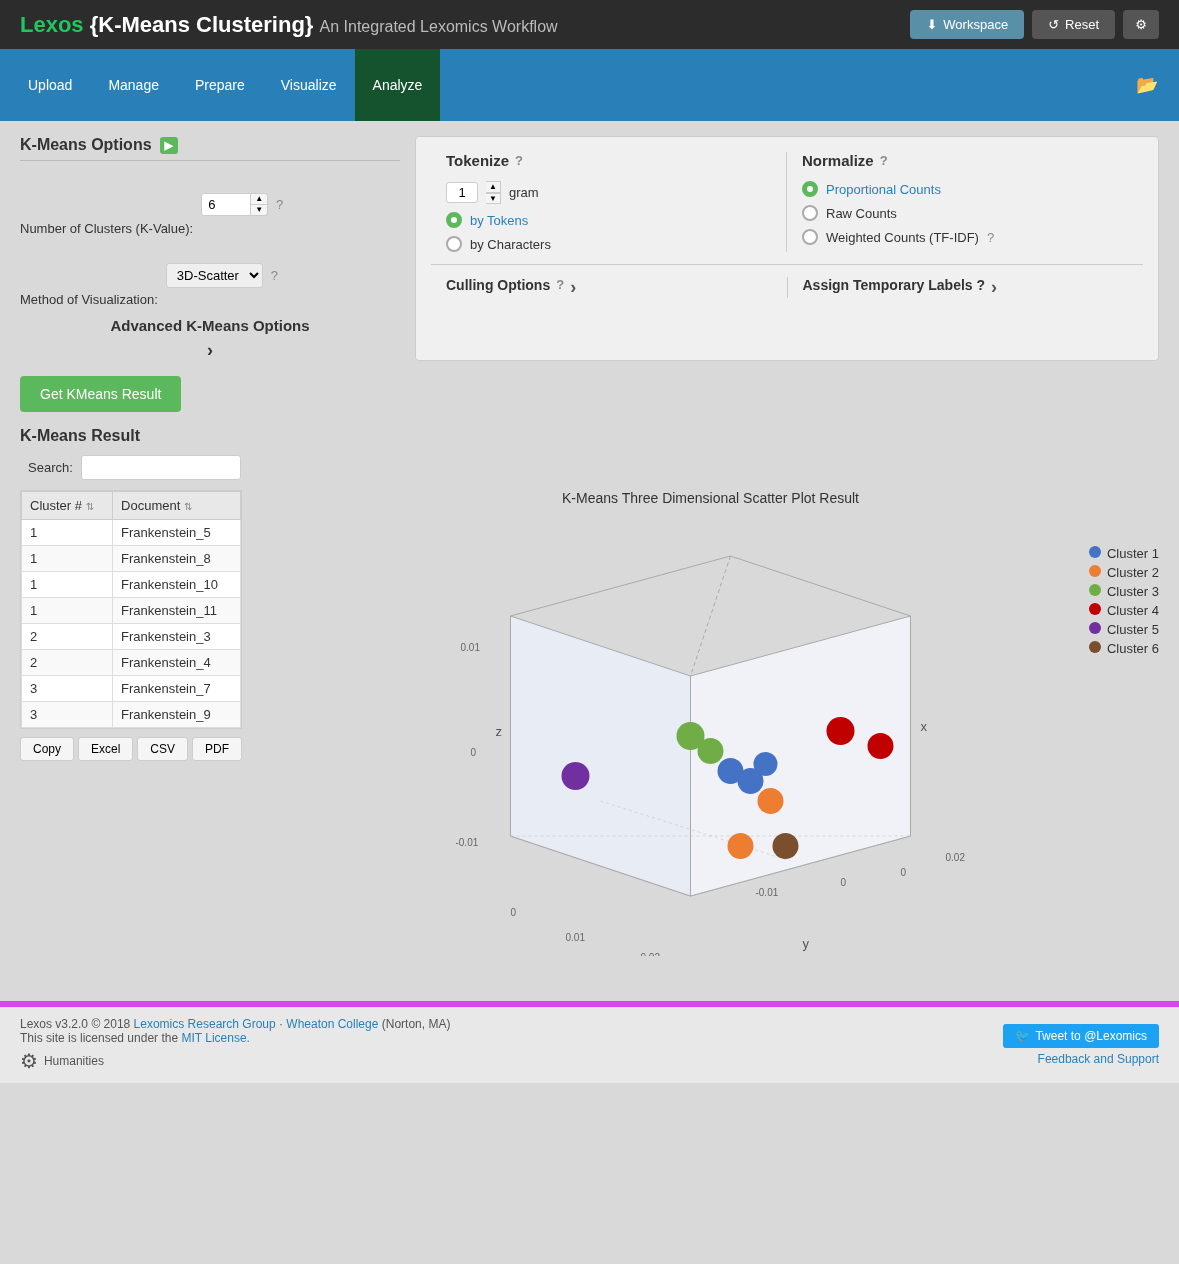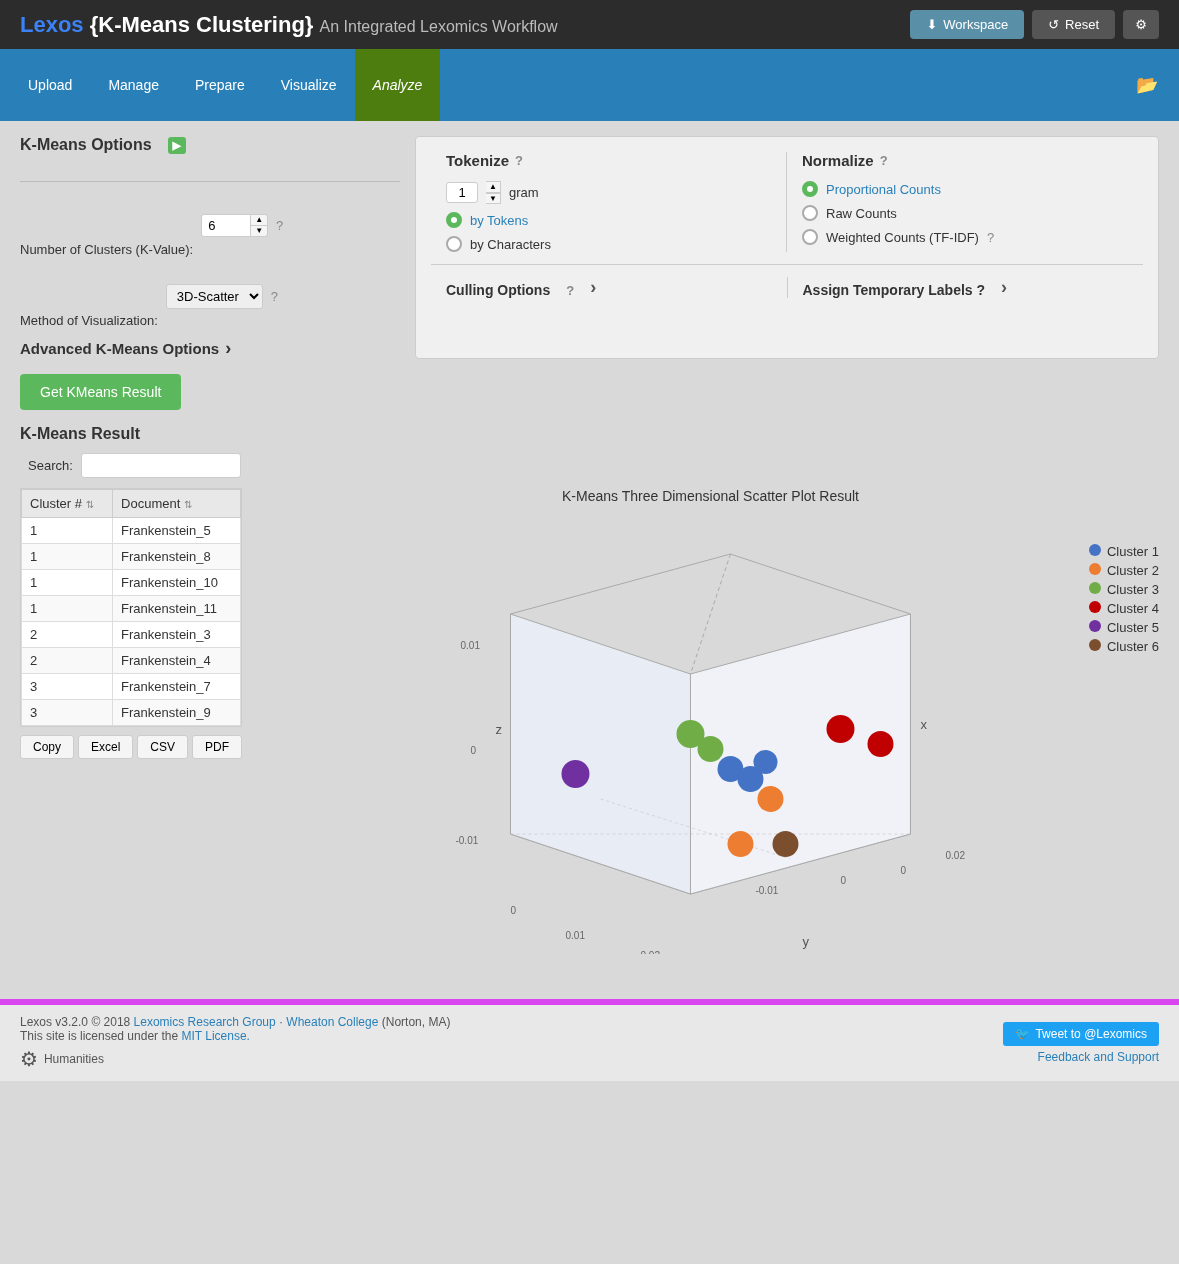--- a/index.html
+++ b/index.html
@@ -1,55 +1,55 @@
 <!DOCTYPE html>
 <html><head>
   <meta charset="utf-8">
   <style>
     * { box-sizing: border-box; margin: 0; padding: 0; }
     body { font-family: Arial, sans-serif; font-size: 13px; background: #d9d9d9; color: #333; }
 
     
     .header { background: #2c2c2c; color: white; padding: 10px 20px; display: flex; align-items: center; justify-content: space-between; }
     .header-title { font-size: 22px; }
-    .header-title span.brand { font-weight: bold; color: #3b82f6; }
+    .header-title span.brand { font-weight: bold; color: #22c55e; }
     .header-title span.sub { color: #bbb; font-size: 16px; font-weight: normal; }
     .header-buttons { display: flex; gap: 8px; }
     .btn-header { padding: 7px 16px; border-radius: 4px; border: none; cursor: pointer; font-size: 13px; display: flex; align-items: center; gap: 6px; }
     .btn-workspace { background: #5a8fa8; color: white; }
     .btn-reset { background: #555; color: white; }
     .btn-gear { background: #555; color: white; width: 36px; justify-content: center; }
 
     
     nav { background: #2980b9; display: flex; align-items: center; padding: 0 10px; }
     nav a { color: white; text-decoration: none; padding: 28px 18px; font-size: 14px; display: inline-block; }
-    nav a.active { background: #4d7c0f; font-style: italic; }
+    nav a.active { background: #14532d; }
     .nav-folder { margin-left: auto; color: white; padding: 10px; cursor: pointer; font-size: 18px; }
 
     
     .main { padding: 15px 20px; }
 
     
     .top-section { display: flex; gap: 15px; margin-bottom: 15px; }
 
     
     .kmeans-options { flex: 0 0 380px; }
-    .panel-title { font-size: 16px; font-weight: bold; margin-bottom: 27px; display: flex; align-items: center; gap: 16px; }
+    .panel-title { font-size: 16px; font-weight: bold; margin-bottom: 6px; display: flex; align-items: center; gap: 8px; }
     .panel-title .video-icon { background: #5cb85c; color: white; padding: 2px 5px; border-radius: 3px; font-size: 11px; cursor: pointer; }
     .form-row { display: flex; align-items: center; margin-bottom: 8px; gap: 8px; }
     .form-label { font-size: 13px; white-space: nowrap; margin-top: 48px; }
     .num-input-wrap { display: flex; align-items: center; }
     .num-input { width: 50px; padding: 3px 6px; border: 1px solid #ccc; border-radius: 3px 0 0 3px; font-size: 13px; }
     .num-spin { display: flex; flex-direction: column; }
     .num-spin button { border: 1px solid #ccc; border-left: none; background: #f5f5f5; cursor: pointer; font-size: 8px; padding: 1px 4px; line-height: 1; }
     .num-spin button:first-child { border-radius: 0 3px 0 0; }
     .num-spin button:last-child { border-radius: 0 0 3px 0; border-top: none; }
     .help-icon { color: #888; font-size: 13px; cursor: help; }
     .select-input { padding: 3px 6px; border: 1px solid #ccc; border-radius: 3px; font-size: 13px; }
-    .advanced-link { color: #333; font-size: 15px; font-weight: bold; cursor: pointer; display: flex; align-items: center; gap: 6px; margin-top: 10px; }
+    .advanced-link { color: #333; font-size: 15px; font-weight: bold; cursor: pointer; display: flex; align-items: center; gap: 6px; margin-top: 10px; flex-direction: column; }
     .advanced-link .chevron { font-size: 18px; }
 
     
     .token-normalize { flex: 1; background: #f0f0f0; border: 1px solid #ccc; border-radius: 4px; padding: 15px; }
     .tn-grid { display: grid; grid-template-columns: 1fr 1fr; gap: 0; }
     .tn-col { padding: 0 15px; }
     .tn-col:first-child { border-right: 1px solid #ccc; }
     .tn-col-title { font-size: 15px; font-weight: bold; margin-bottom: 12px; display: flex; align-items: center; gap: 6px; }
     .radio-group { display: flex; flex-direction: column; gap: 8px; }
     .radio-row { display: flex; align-items: center; gap: 8px; }
@@ -61,21 +61,21 @@
     .gram-row { display: flex; align-items: center; gap: 8px; margin-bottom: 8px; }
     .gram-num { width: 32px; padding: 2px 4px; border: 1px solid #ccc; border-radius: 3px; text-align: center; font-size: 13px; }
     .gram-spin { display: flex; flex-direction: column; }
     .gram-spin button { border: 1px solid #ccc; border-left: none; background: #f5f5f5; cursor: pointer; font-size: 8px; padding: 0px 3px; line-height: 1.2; }
 
     .divider { border: none; border-top: 1px solid #ccc; margin: 12px 0; }
 
     .bottom-options { display: flex; }
     .bottom-col { flex: 1; padding: 0 15px; }
     .bottom-col:first-child { border-right: 1px solid #ccc; }
-    .section-link { display: flex; align-items: flex-end; gap: 16px; font-size: 14px; font-weight: bold; color: #333; cursor: pointer; }
+    .section-link { display: flex; align-items: flex-start; gap: 6px; font-size: 14px; font-weight: bold; color: #333; cursor: pointer; }
     .section-link .arrow { font-size: 18px; color: #555; }
 
     
     .btn-get-kmeans { background: #5cb85c; color: white; border: none; padding: 10px 20px; border-radius: 4px; font-size: 14px; cursor: pointer; margin-bottom: 15px; }
 
     
     .results-title { font-size: 16px; font-weight: bold; margin-bottom: 10px; }
     .search-row { display: flex; align-items: center; gap: 8px; margin-bottom: 10px; margin-left: 8px; }
     .search-input { padding: 4px 8px; border: 1px solid #ccc; border-radius: 3px; font-size: 13px; width: 160px; }
 

